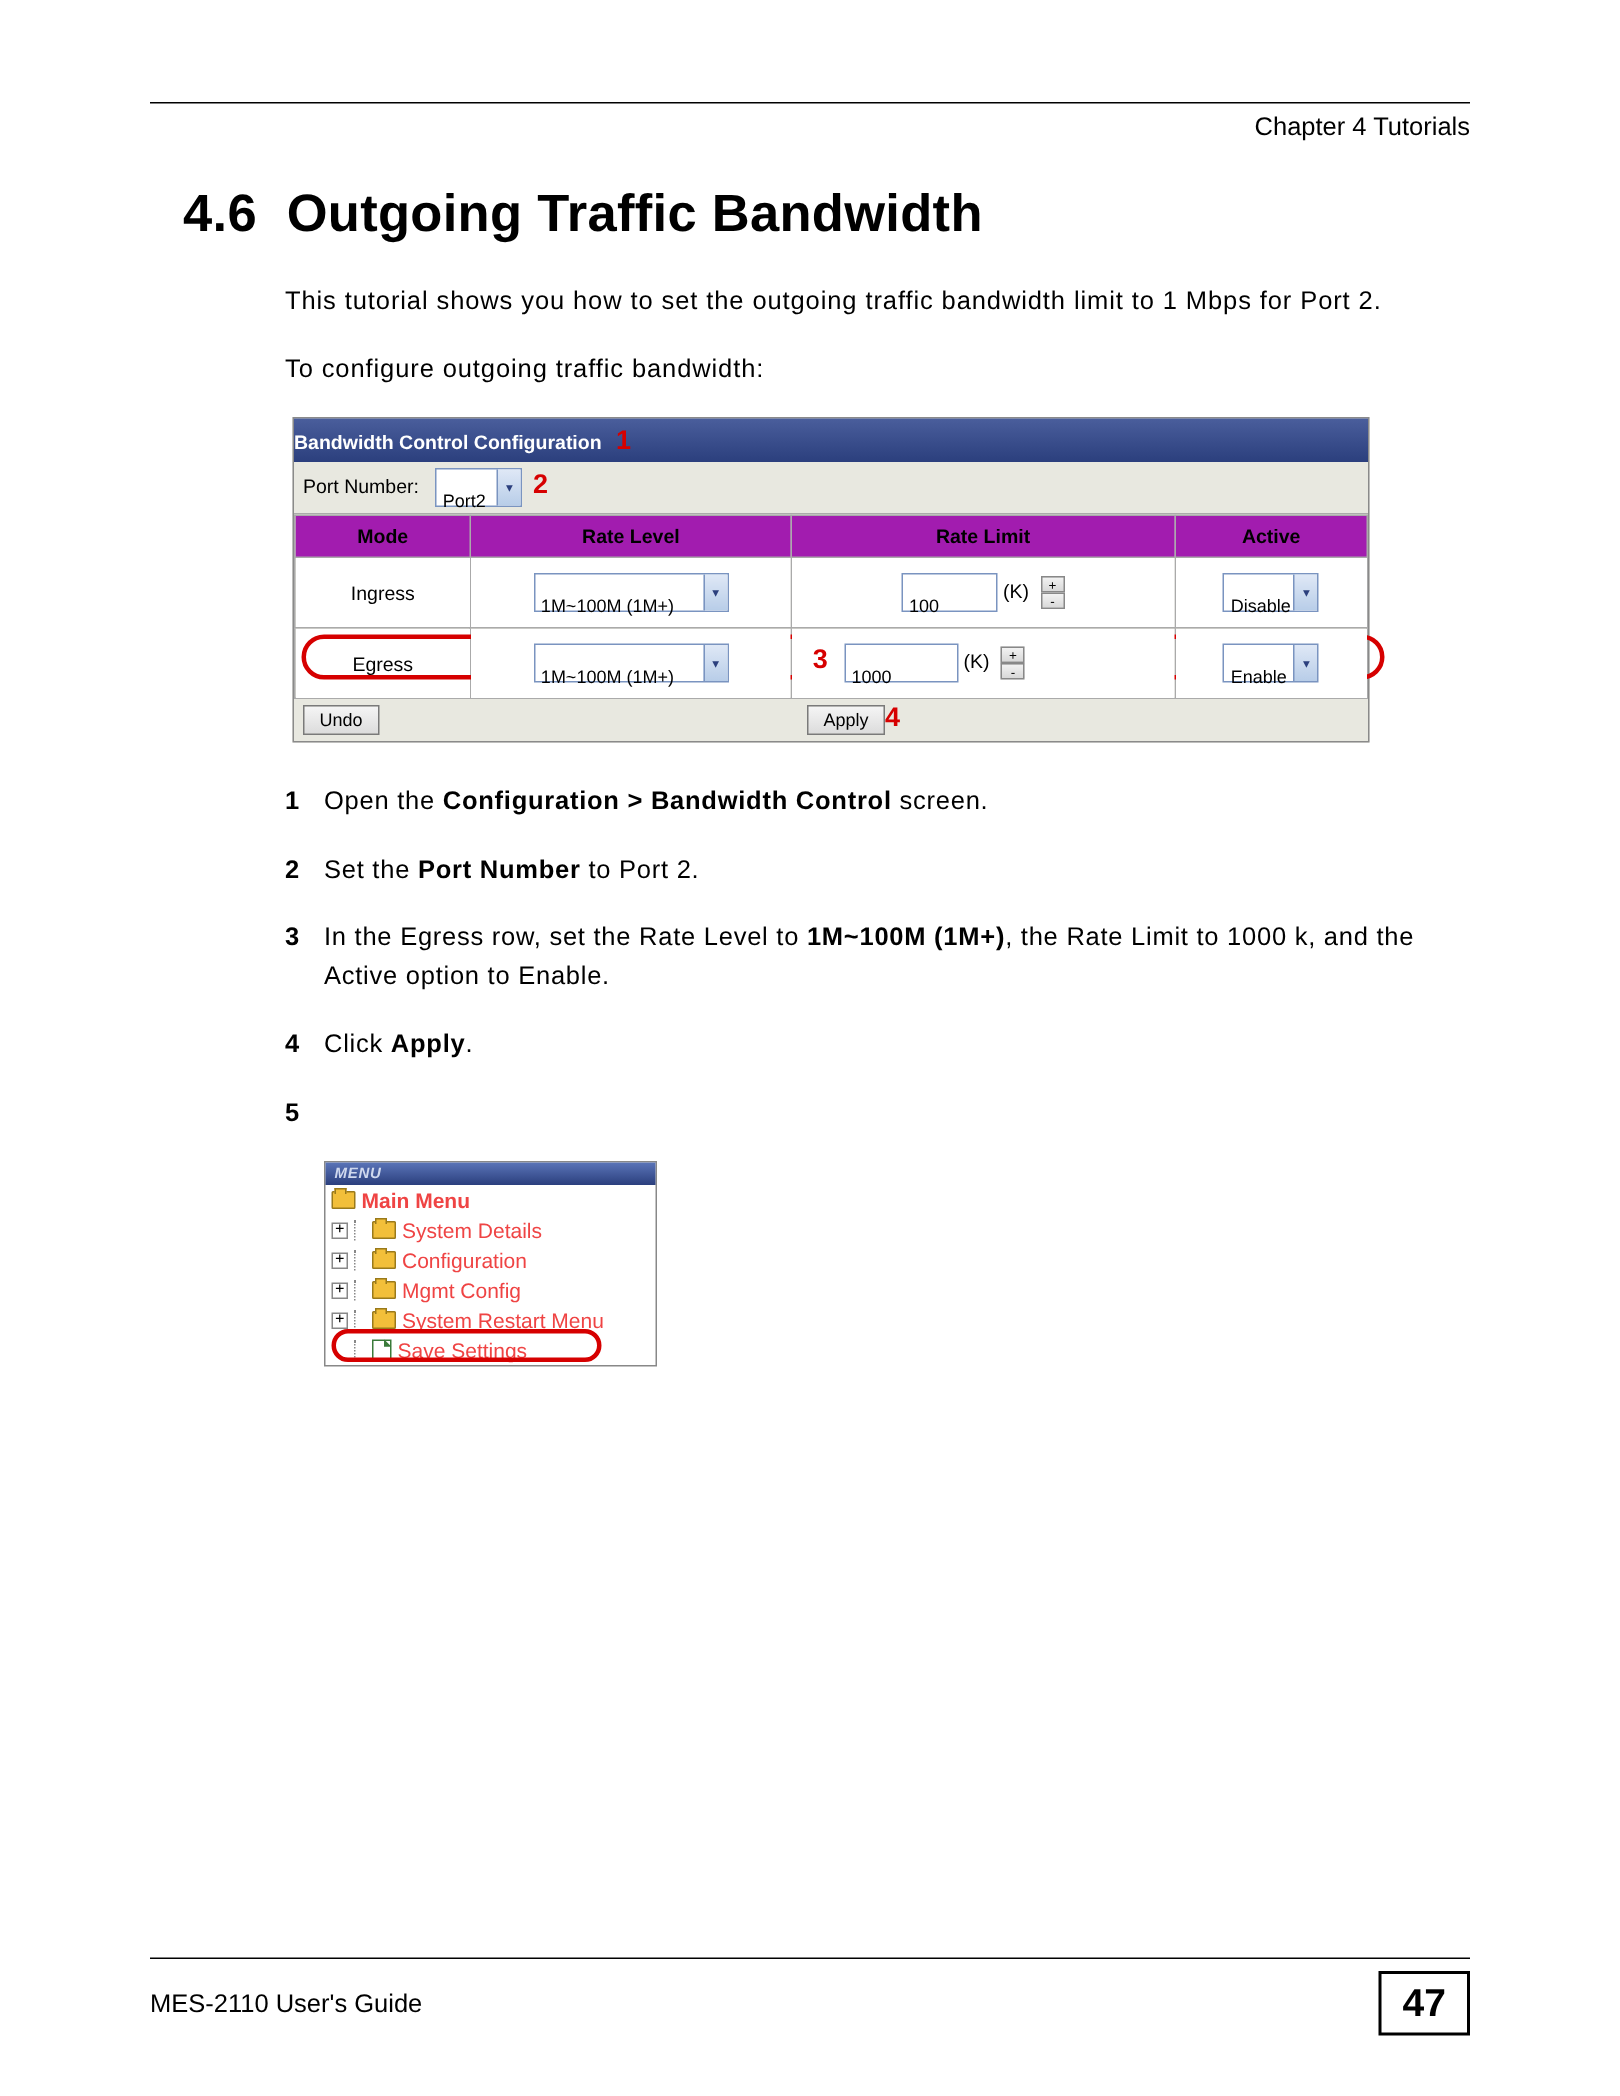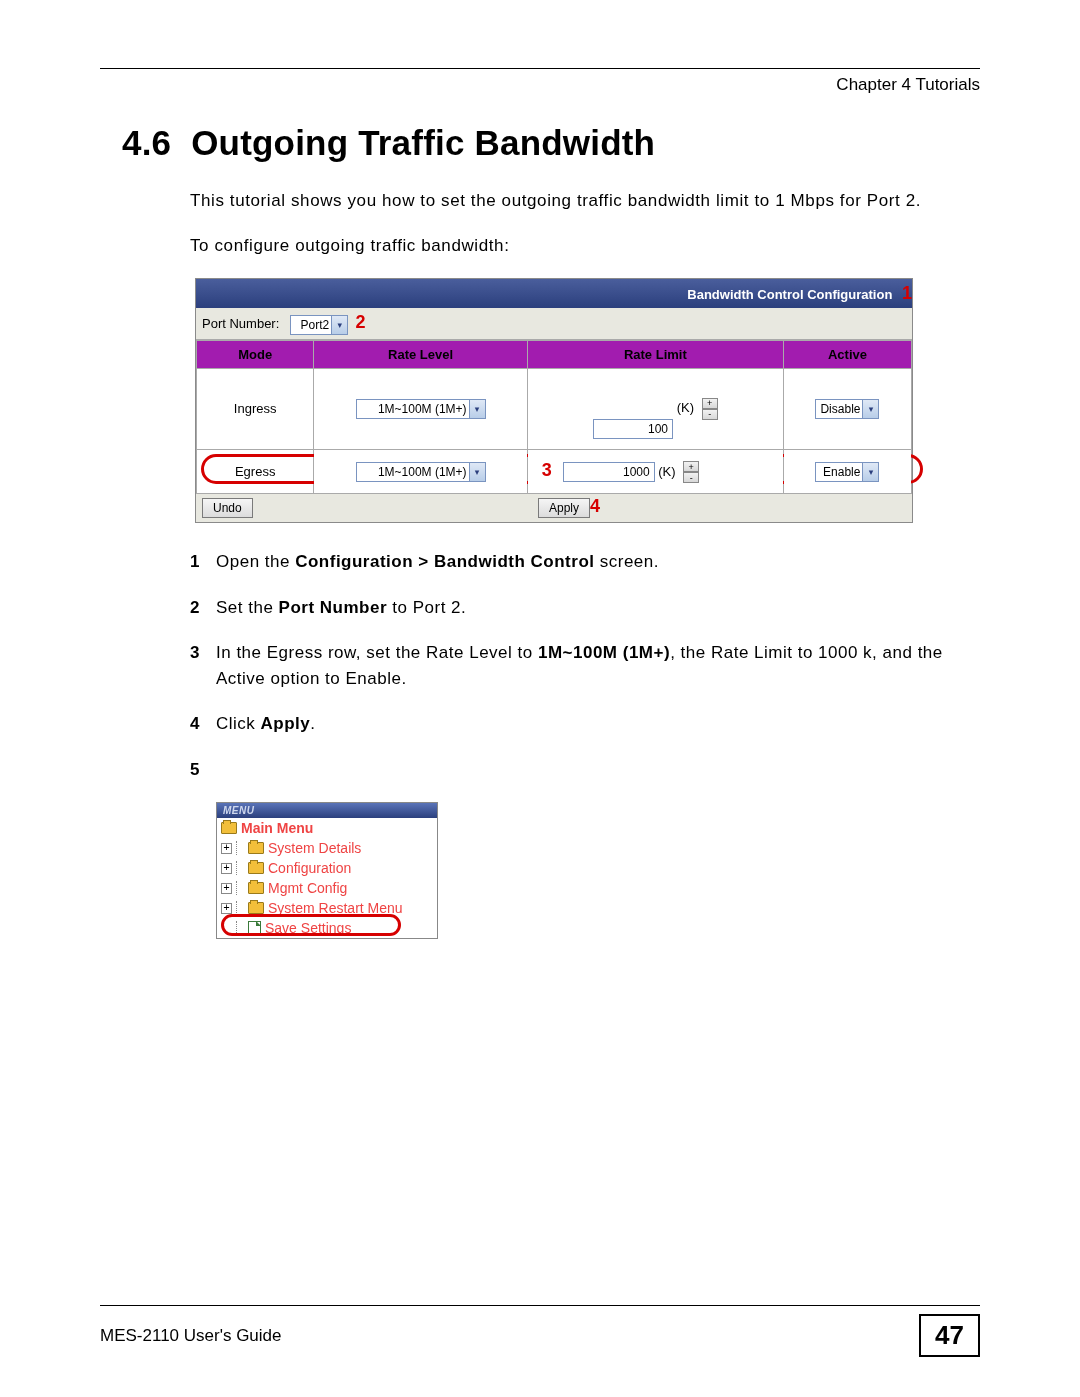--- a/index.html
+++ b/index.html
@@ -45,21 +45,21 @@
   .bw-panel {
     width: 718px;
     border: 1px solid #8a8a8a;
     font-size: 13px;
     background: #e8e8e0;
   }
   .bw-title {
     background: linear-gradient(#4a5e9c, #2b3f7d);
     color: #fff;
     font-weight: bold;
-    text-align: right;
+    text-align: left;
     padding: 4px 0;
     position: relative;
   }
   .callout {
     color: #d60000;
     font-weight: bold;
     font-size: 18px;
     font-family: Arial, sans-serif;
   }
   .port-row {
@@ -93,23 +93,23 @@
   .col-level { width: 200px; }
   .col-limit { width: 240px; }
   .col-active { width: 120px; }
   .faux-select, .faux-input {
     display: inline-block;
     border: 1px solid #7a94c0;
     background: #fff;
     height: 20px;
     line-height: 18px;
     font-size: 12px;
-    padding: 0 4px;
+    padding: 12px 4px;
     vertical-align: middle;
-    text-align: right;
+    text-align: left;
   }
   .faux-select {
     position: relative;
     padding-right: 18px;
   }
   .faux-select .arrow {
     position: absolute;
     right: 0; top: 0;
     width: 16px; height: 100%;
     background: linear-gradient(#dfe8f6,#b8cde8);
@@ -272,21 +272,21 @@
 
           <tr>
             <td>Ingress</td>
             <td>
               <span class="faux-select" style="width:130px;">
                 <span>1M~100M (1M+)</span>
                 <span class="arrow">▾</span>
               </span>
             </td>
             <td>
-              <span class="faux-input" style="width:80px;margin-top:40px;">100</span>
+              <span class="faux-input" style="width:64px;">100</span>
               <span>(K)</span>
               <span class="spin">
                 <button>+</button>
                 <button>-</button>
               </span>
             </td>
             <td>
               <span class="faux-select" style="width:64px;">
                 <span>Disable</span>
                 <span class="arrow">▾</span>
@@ -301,21 +301,21 @@
             </td>
             <td>
               <span class="faux-select" style="width:130px;">
                 <span>1M~100M (1M+)</span>
                 <span class="arrow">▾</span>
               </span>
             </td>
             <td style="text-align:left;padding-left:14px;">
               <span class="callout">3</span>
               &nbsp;
-              <span class="faux-input" style="width:92px;">1000</span>
+              <span class="faux-input" style="width:76px;">1000</span>
               <span>(K)</span>
               <span class="spin">
                 <button>+</button>
                 <button>-</button>
               </span>
             </td>
             <td>
               <span class="faux-select" style="width:64px;">
                 <span>Enable</span>
                 <span class="arrow">▾</span>

